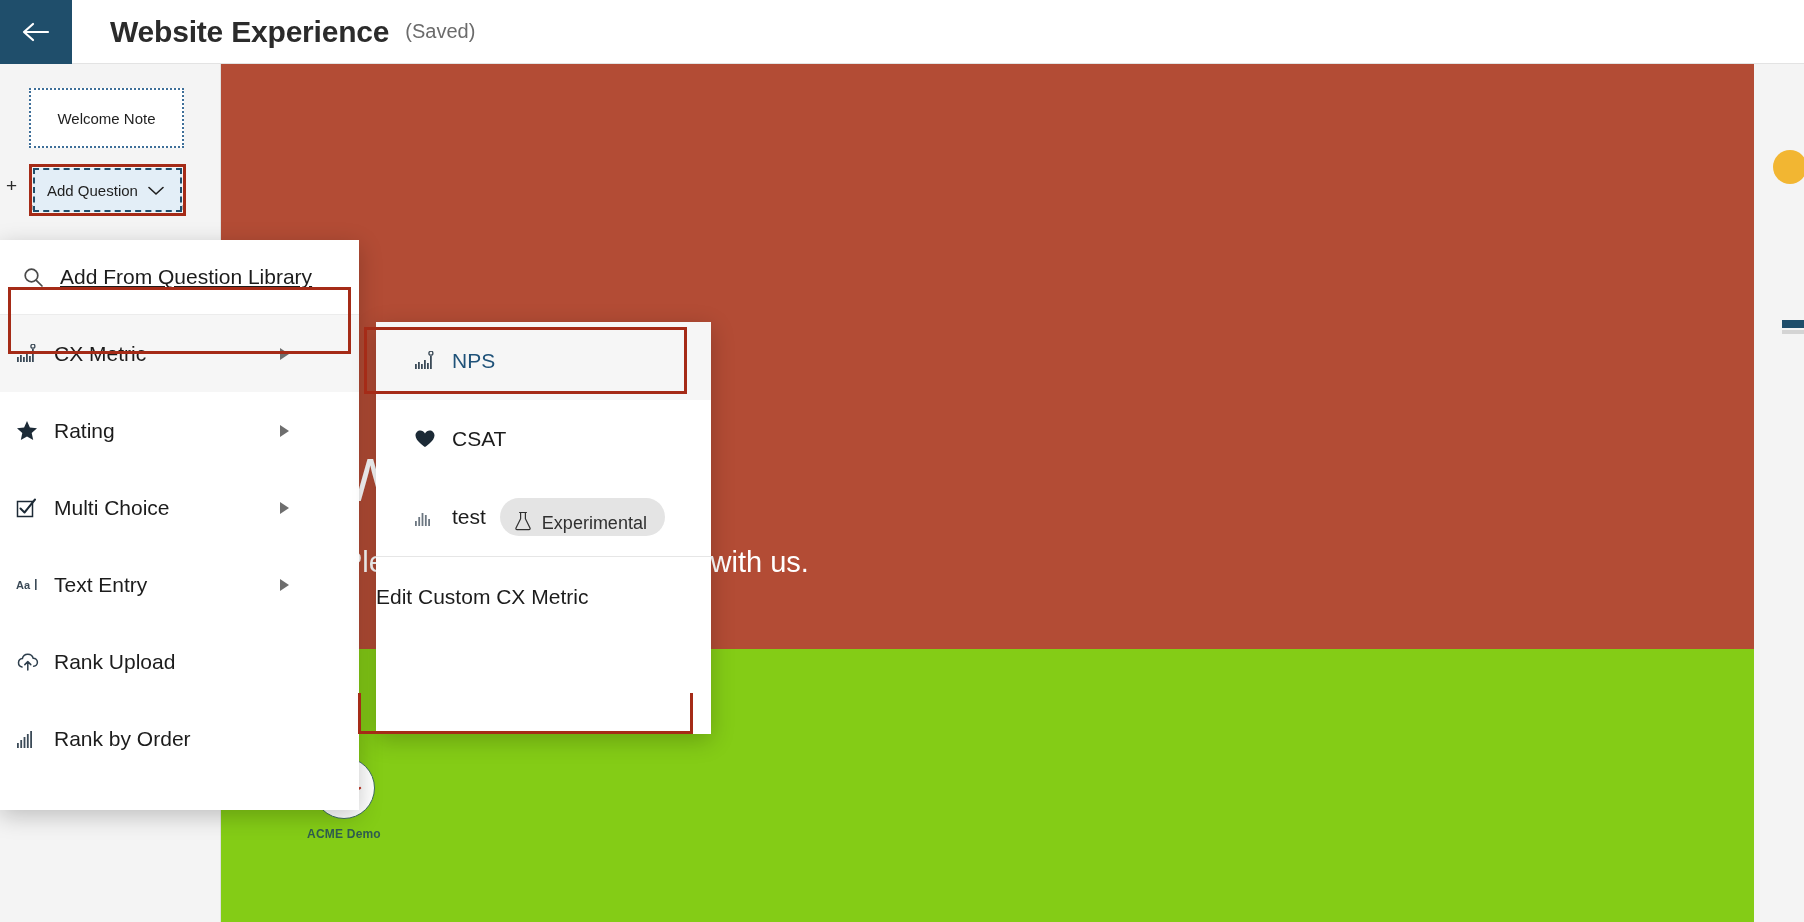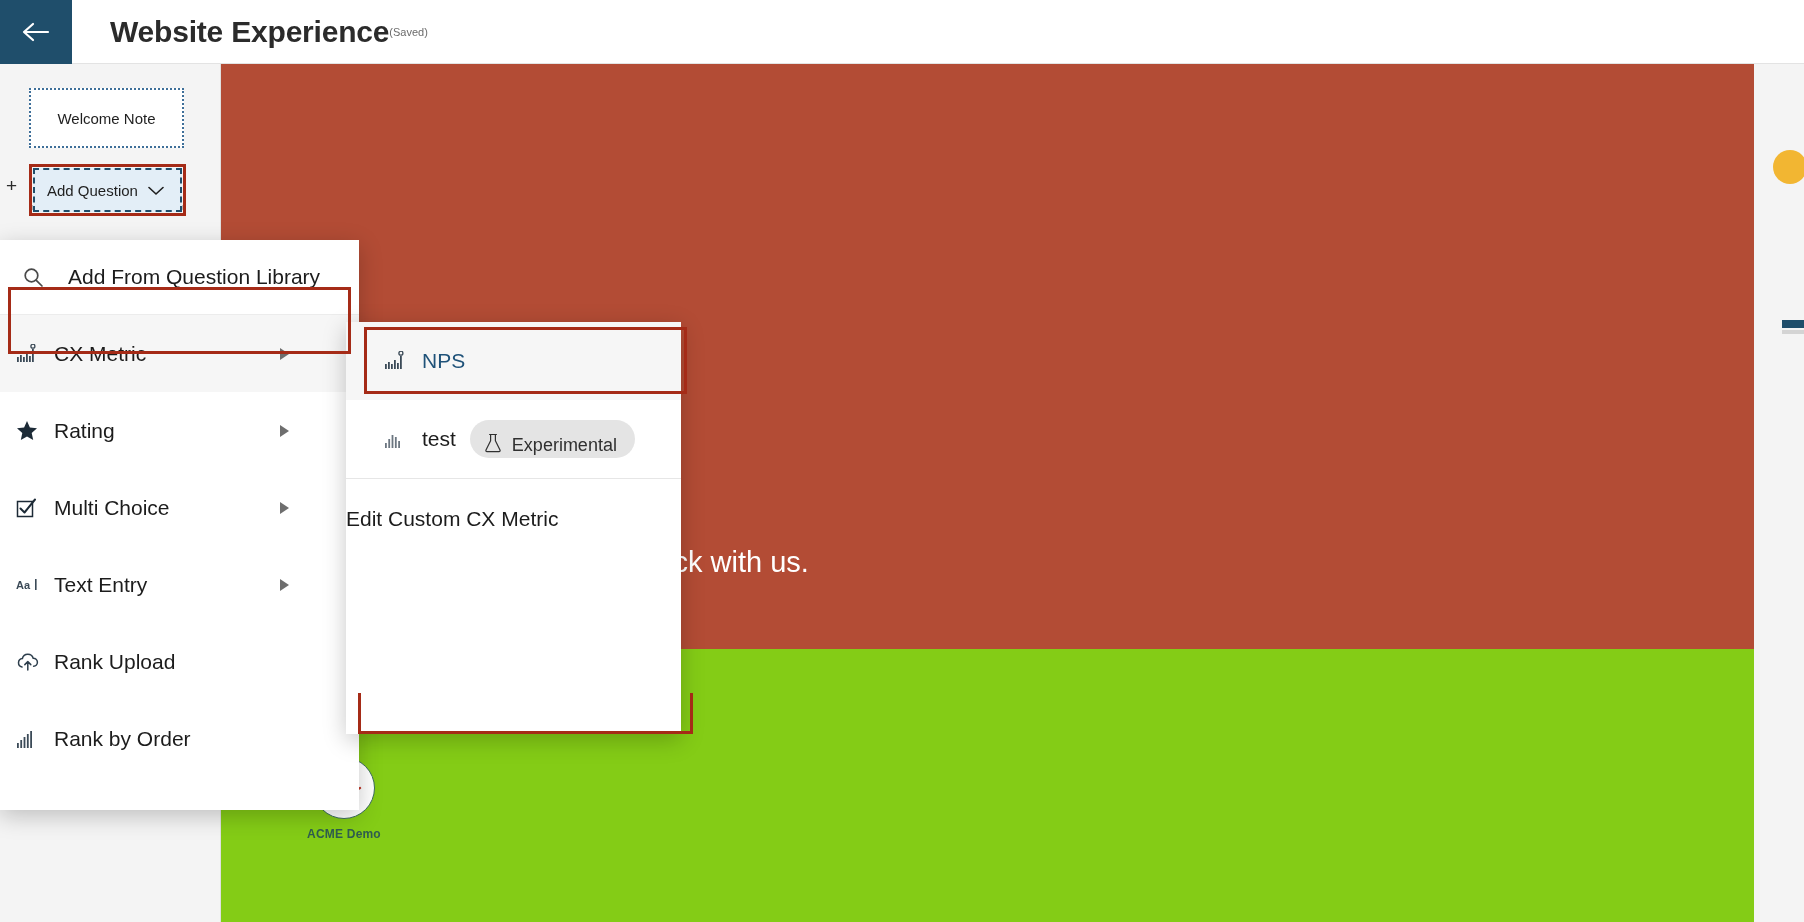--- a/index.html
+++ b/index.html
@@ -24,21 +24,21 @@
     display: flex; align-items: center; justify-content: center;
     cursor: pointer; flex: none;
   }
   #back-btn svg { display:block; }
   #survey-title {
     margin-left: 38px;
     font-size: 30px; font-weight: 700; color: #2b2b2b;
     letter-spacing: -0.2px; white-space: nowrap;
   }
   #saved-label {
-    font-size: 11px; color: #6b6b6b; white-space: nowrap;
+    margin-left: 16px; font-size: 20px; color: #6b6b6b; white-space: nowrap;
   }
 
   
   #leftpanel {
     position: absolute; top: 64px; left: 0; width: 221px; height: 858px;
     background: #f4f4f4;
     border-right: 1px solid #e0e0e0;
   }
   #welcome-card {
     position: absolute; top: 24px; left: 29px;
@@ -152,36 +152,37 @@
     flex: none; margin-right: 10px;
   }
   .menu-row .arrow {
     position: absolute; right: 70px; top: 50%; transform: translateY(-50%);
     width: 0; height: 0;
     border-left: 9px solid #6e6e6e;
     border-top: 6px solid transparent;
     border-bottom: 6px solid transparent;
   }
   #row-library {
-    height: 75px; padding-left: 22px; gap: 8px;
+    height: 75px; padding-left: 22px; 
     border-bottom: 1px solid #ececec;
+    text-decoration: underline;
   }
   #row-cx {
     background: #f6f6f6;
   }
   #cx-outline {
     position: absolute; left: 8px; top: 287px;
     width: 343px; height: 67px;
     border: 3px solid #a52b17;
     pointer-events: none; z-index: 70;
   }
 
   
   #menu-sub {
-    position: absolute; top: 322px; left: 346px;
+    position: absolute; top: 322px; left: 376px;
     width: 335px; height: 412px;
     background: #ffffff;
     box-shadow: 0 6px 22px rgba(0,0,0,0.22);
     z-index: 65;
   }
   .sub-row {
     display: flex; align-items: center;
     height: 78px; padding-left: 38px;
     font-size: 21px; color: #1c1c1c; cursor: pointer; white-space: nowrap;
   }
@@ -380,20 +381,28 @@
           <rect x="13" y="12" width="1.8" height="6"></rect>
           <rect x="16" y="5" width="1.8" height="13"></rect>
         </g>
         <circle cx="16.9" cy="2.2" r="2" fill="none" stroke="#3b4a57" stroke-width="1.3"></circle>
       </svg>
     </span>
     <span>NPS</span>
   </div>
 
 
+  <div class="sub-row">
+    <span class="ico">
+      <svg width="22" height="20" viewBox="0 0 22 20">
+        <path d="M11 18 C11 18 1.5 12.2 1.5 6.6 C1.5 3.7 3.7 1.6 6.3 1.6 C8.2 1.6 10 2.8 11 4.5 C12 2.8 13.8 1.6 15.7 1.6 C18.3 1.6 20.5 3.7 20.5 6.6 C20.5 12.2 11 18 11 18 Z" fill="#1c2a36"></path>
+      </svg>
+    </span>
+    <span>CSAT</span>
+  </div>
 
   <div class="sub-row">
     <span class="ico">
       <svg width="20" height="18" viewBox="0 0 20 18">
         <g fill="#6b7680">
           <rect x="1" y="13" width="1.8" height="5"></rect>
           <rect x="4.3" y="9" width="1.8" height="9"></rect>
           <rect x="7.6" y="5" width="1.8" height="13"></rect>
           <rect x="10.9" y="7" width="1.8" height="11"></rect>
           <rect x="14.2" y="11" width="1.8" height="7"></rect>

